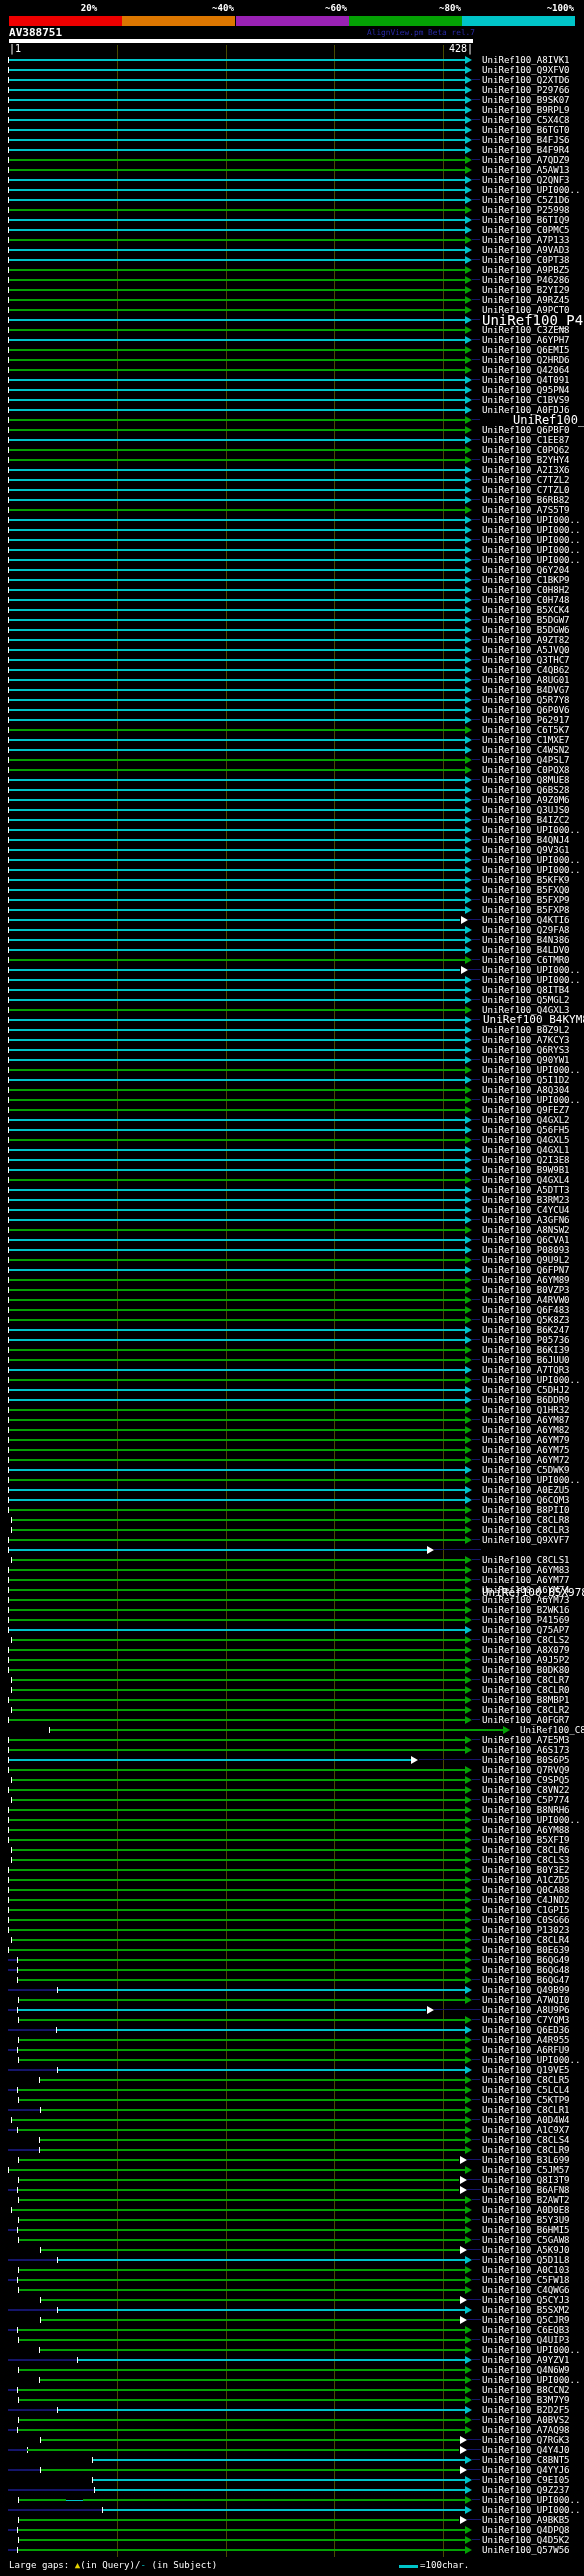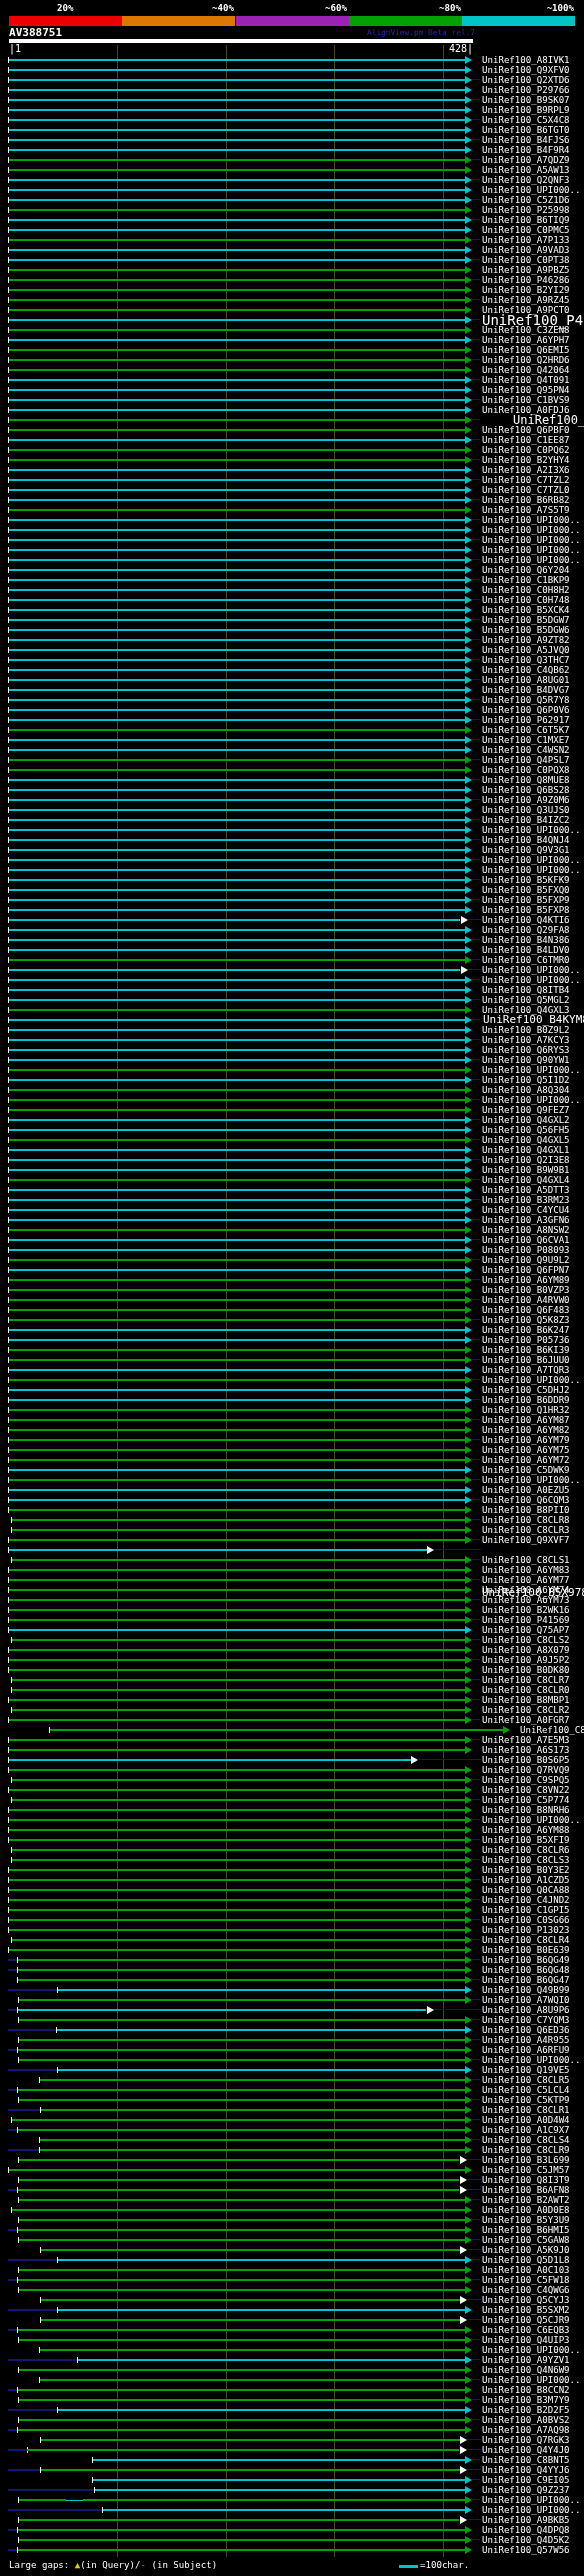--- a/index.html
+++ b/index.html
@@ -9,21 +9,21 @@
   .abs{position:absolute}
   .txt{color:#fff;font-size:9.1px;line-height:10px;white-space:pre}
 </style>
 </head>
 <body>
 
 <div id="screen">
 
   <div class="abs" id="scalebar">
       <div class="abs" style="left: 9.1px; top: 15.5px; width: 113px; height: 10px; background: rgb(238, 0, 0);"></div>
-      <div class="abs" style="left: 57px; top: 2.7px; width: 64px; text-align: left; color: rgb(255, 255, 255); font-size: 9.1px; font-weight: bold; line-height: 11px; white-space: pre;">20%</div>
+      <div class="abs" style="left: 57px; top: 2.7px; width: 64px; text-align: center; color: rgb(255, 255, 255); font-size: 9.1px; font-weight: bold; line-height: 11px; white-space: pre;">20%</div>
       <div class="abs" style="left: 122px; top: 15.5px; width: 113px; height: 10px; background: rgb(221, 119, 0);"></div>
       <div class="abs" style="left: 170px; top: 2.7px; width: 64px; text-align: right; color: rgb(255, 255, 255); font-size: 9.1px; font-weight: bold; line-height: 11px; white-space: pre;">~40%</div>
       <div class="abs" style="left: 236px; top: 15.5px; width: 113px; height: 10px; background: rgb(154, 34, 180);"></div>
       <div class="abs" style="left: 283px; top: 2.7px; width: 64px; text-align: right; color: rgb(255, 255, 255); font-size: 9.1px; font-weight: bold; line-height: 11px; white-space: pre;">~60%</div>
       <div class="abs" style="left: 349px; top: 15.5px; width: 113px; height: 10px; background: rgb(4, 161, 4);"></div>
       <div class="abs" style="left: 397px; top: 2.7px; width: 64px; text-align: right; color: rgb(255, 255, 255); font-size: 9.1px; font-weight: bold; line-height: 11px; white-space: pre;">~80%</div>
       <div class="abs" style="left: 462px; top: 15.5px; width: 113px; height: 10px; background: rgb(0, 196, 200);"></div>
       <div class="abs" style="left: 510px; top: 2.7px; width: 64px; text-align: right; color: rgb(255, 255, 255); font-size: 9.1px; font-weight: bold; line-height: 11px; white-space: pre;">~100%</div>
     </div>
 

